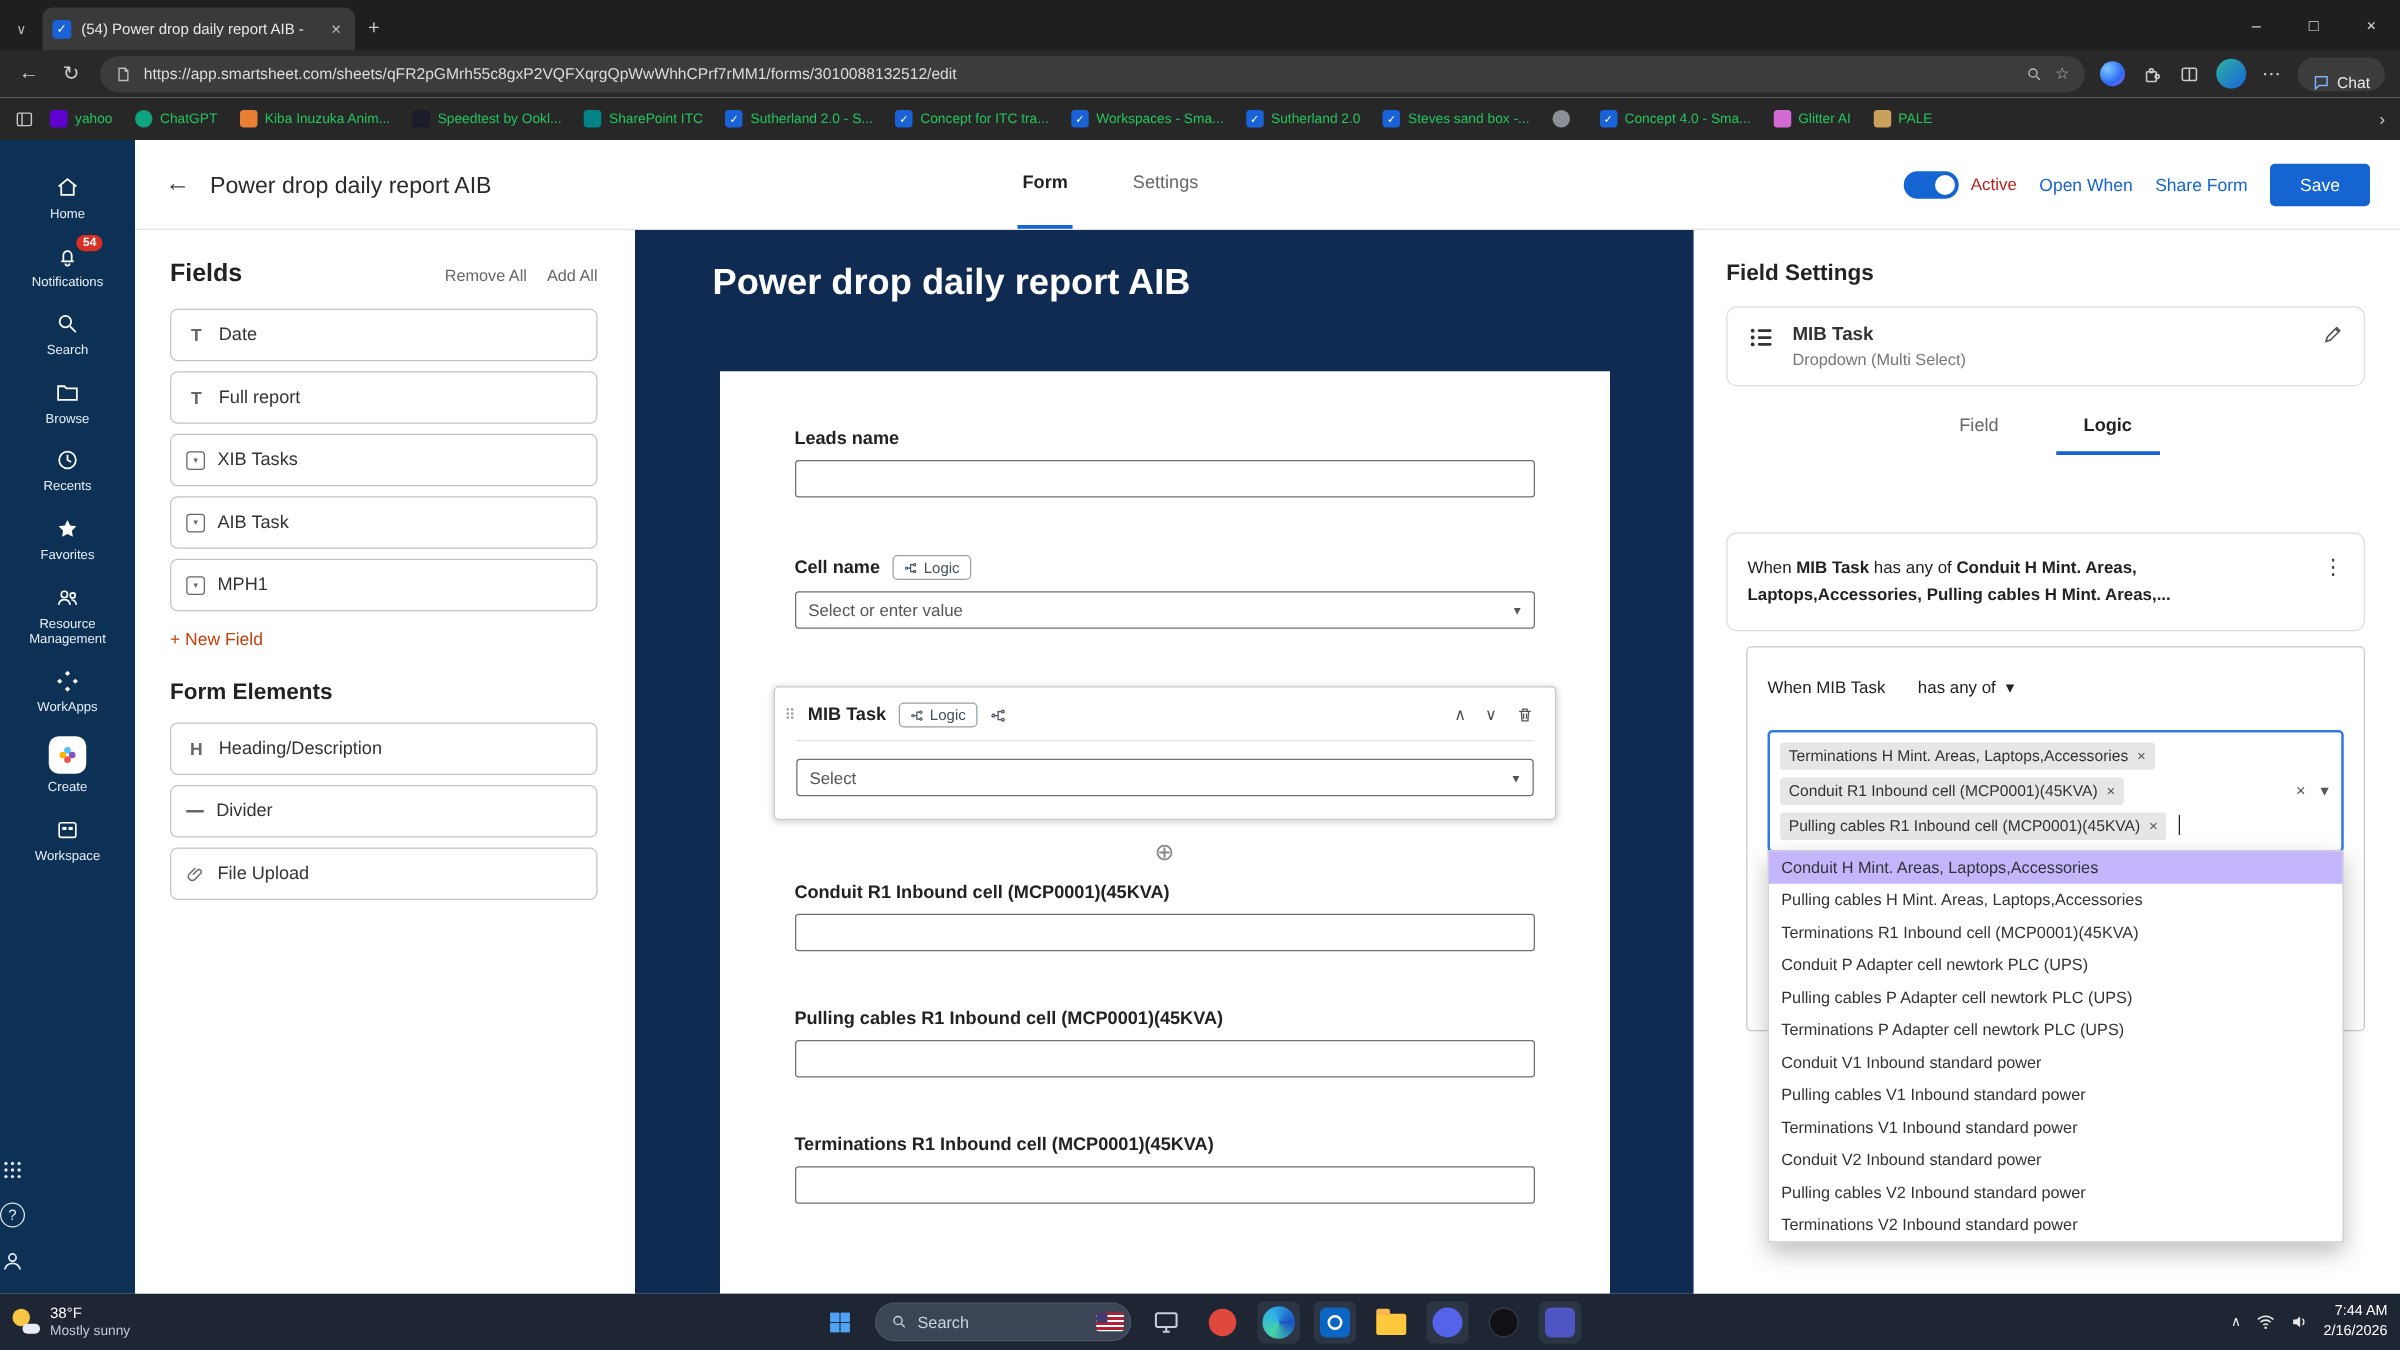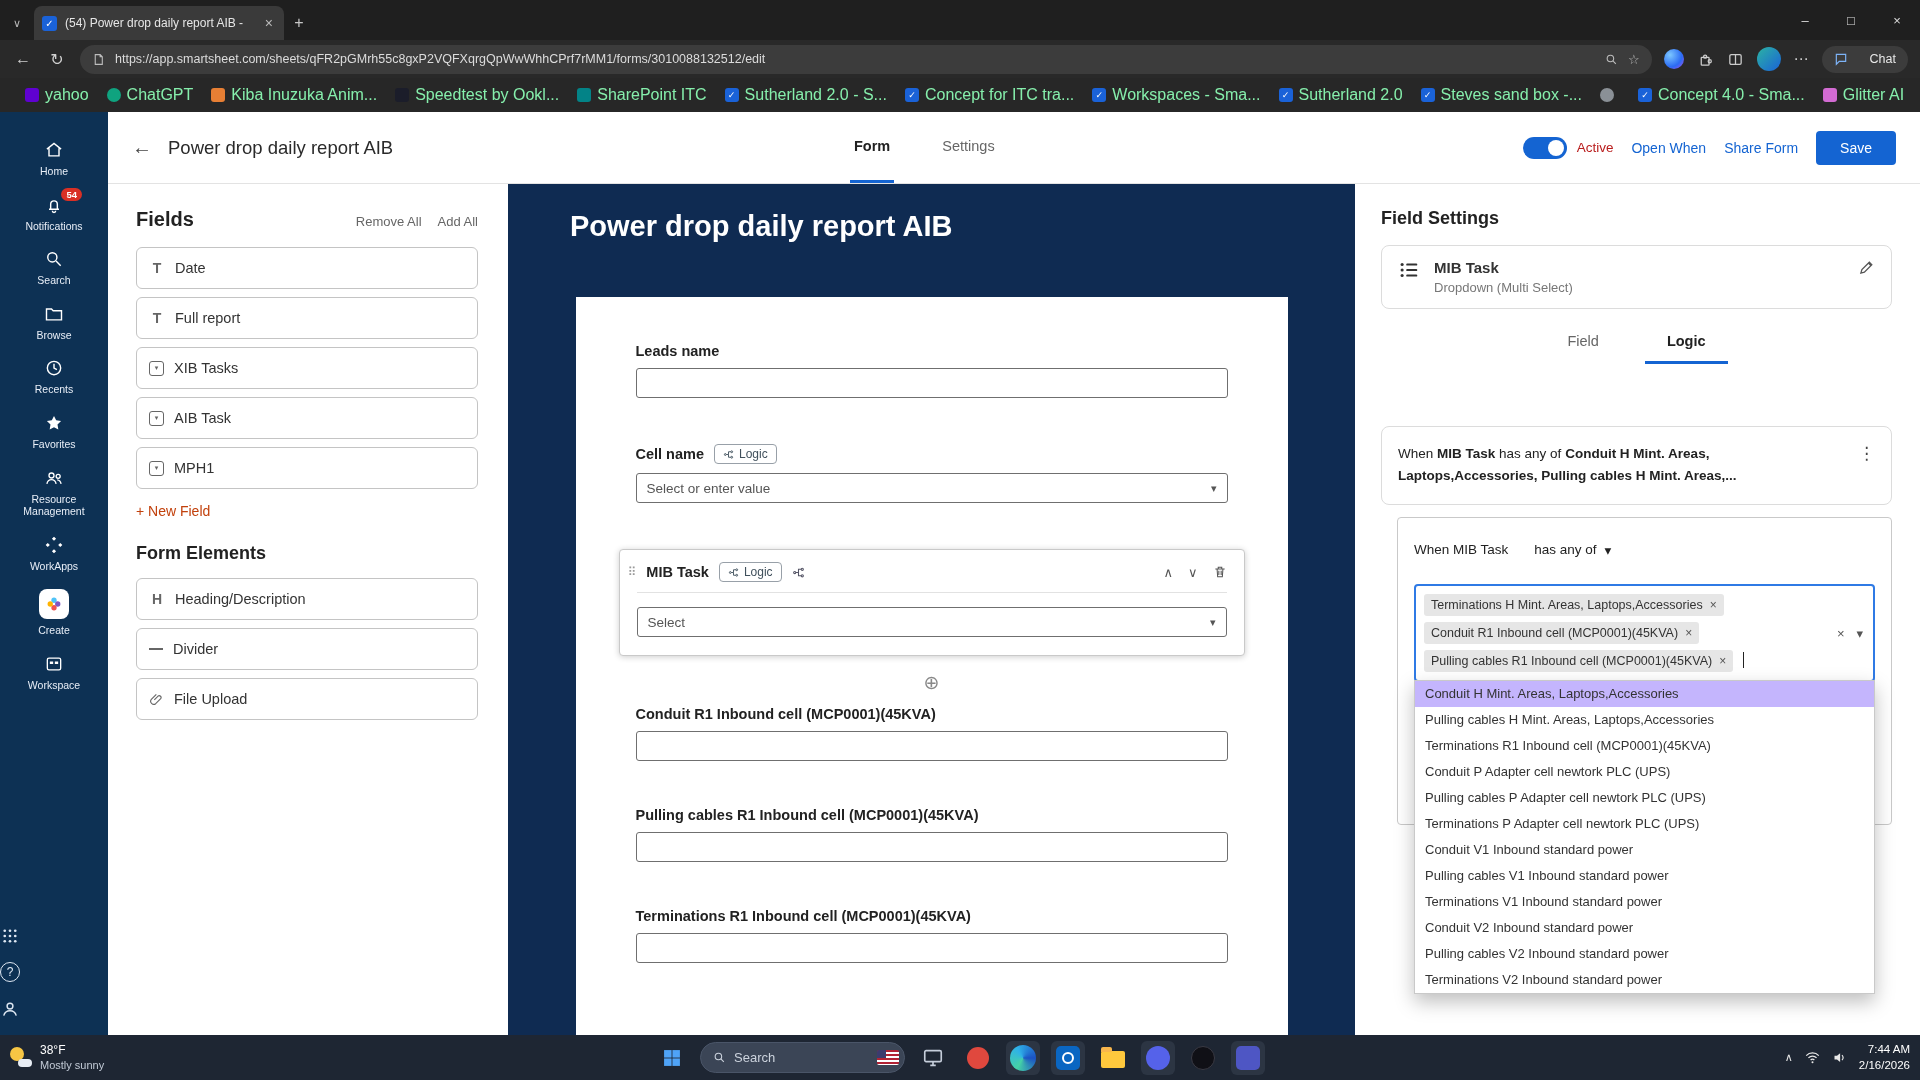--- a/index.html
+++ b/index.html
@@ -20,44 +20,44 @@
 
 .toolbar{height:38px;background:#292929;display:flex;align-items:center;padding:0 12px;gap:12px;flex:0 0 auto}
 .nav-ico{color:#cfcfcf;font-size:16px;width:22px;text-align:center}
 .addr{flex:1;height:29px;background:#3c3c3c;border-radius:15px;display:flex;align-items:center;padding:0 12px;gap:10px;min-width:0}
 .addr-url{flex:1;font-size:12.5px;color:#dcdcdc;white-space:nowrap;overflow:hidden}
 .addr-ic{color:#bdbdbd;font-size:13px}
 .tb-right{display:flex;align-items:center;gap:13px}
 .copilot{width:20px;height:20px;border-radius:50%;background:radial-gradient(circle at 30% 30%,#7cc7ff,#2b6bf3 60%,#b44df0)}
 .avatar{width:24px;height:24px;border-radius:50%;background:linear-gradient(135deg,#2bb3a3,#1a62d8)}
 .kebab-h{color:#ccc;font-size:15px}
-.chat-pill{height:27px;border-radius:14px;background:#3c3c3c;display:flex;align-items:center;gap:22px;padding:0 12px;color:#e8e8e8;font-size:12.5px}
+.chat-pill{height:27px;border-radius:14px;background:#3c3c3c;display:flex;align-items:flex-end;gap:6px;padding:0 12px;color:#e8e8e8;font-size:12.5px}
 
 .bmbar{height:34px;background:#272727;display:flex;align-items:center;gap:8px;padding:0 12px;flex:0 0 auto}
 .bm{display:flex;align-items:center;gap:6px;padding:3px 5px;border-radius:4px}
 .bm-fav{width:14px;height:14px;border-radius:3px;display:flex;align-items:center;justify-content:center;color:#fff;font-size:9px;flex:0 0 auto}
 .bm-fav.round{border-radius:50%}
-.bm-label{font-size:16px;color:#86efac;white-space:nowrap}
+.bm-label{font-size:11px;color:#22c55e;white-space:nowrap}
 .bm-more{margin-left:auto;color:#ccc;font-size:14px}
 
 
 .app{flex:1;display:flex;min-height:0}
 .snav{width:108px;background:#0d3154;display:flex;flex-direction:column;align-items:flex-start;padding-top:20px;flex:0 0 auto}
 .snav-item{width:100%;padding:8px 4px;display:flex;flex-direction:column;align-items:center;gap:5px;color:#e8eef7;position:relative;margin-bottom:1px}
 .snav-label{font-size:10.5px;text-align:center;line-height:1.2}
 .badge{position:absolute;top:1px;right:26px;background:#d93025;color:#fff;font-size:9.5px;font-weight:bold;border-radius:9px;padding:1px 5px}
 .create-box{width:30px;height:30px;border-radius:8px;background:#fff;display:flex;align-items:center;justify-content:center}
 .snav-bottom{margin-top:auto;display:flex;flex-direction:column;align-items:center;gap:17px;padding-bottom:16px;color:#dfe8f3}
 .help-circle{width:20px;height:20px;border-radius:50%;border:1.5px solid #dfe8f3;font-size:12px;display:flex;align-items:center;justify-content:center}
 
 .main{flex:1;display:flex;flex-direction:column;min-width:0}
 .form-hdr{height:72px;background:#fff;border-bottom:1px solid #e3e3e3;display:flex;align-items:center;padding:0 24px;gap:16px;position:relative;flex:0 0 auto;z-index:3}
 .back{font-size:20px;color:#444}
 .form-title{font-size:18.5px;color:#2a2a2a;font-weight:500}
-.hdr-tabs{position:absolute;left:742px;top:0;height:100%;display:flex;gap:44px}
+.hdr-tabs{position:absolute;left:706px;top:0;height:100%;display:flex;gap:44px}
 .hdr-tab{height:100%;display:flex;align-items:center;font-size:14.5px;color:#666;padding:0 4px;border-bottom:3px solid transparent}
 .hdr-tab.active{color:#222;font-weight:bold;border-bottom-color:#1464d2}
 .hdr-right{margin-left:auto;display:flex;align-items:center;gap:18px}
 .toggle{width:44px;height:22px;border-radius:11px;background:#1464d2;position:relative}
 .knob{position:absolute;right:3px;top:3px;width:16px;height:16px;border-radius:50%;background:#fff}
 .active-label{font-size:13.5px;color:#b91c1c;margin-left:-8px}
 .link{font-size:14px;color:#1464d2}
 .save-btn{background:#1464d2;color:#fff;font-size:14px;border:none;border-radius:4px;padding:9px 24px}
 
 .content{flex:1;display:flex;min-height:0}

